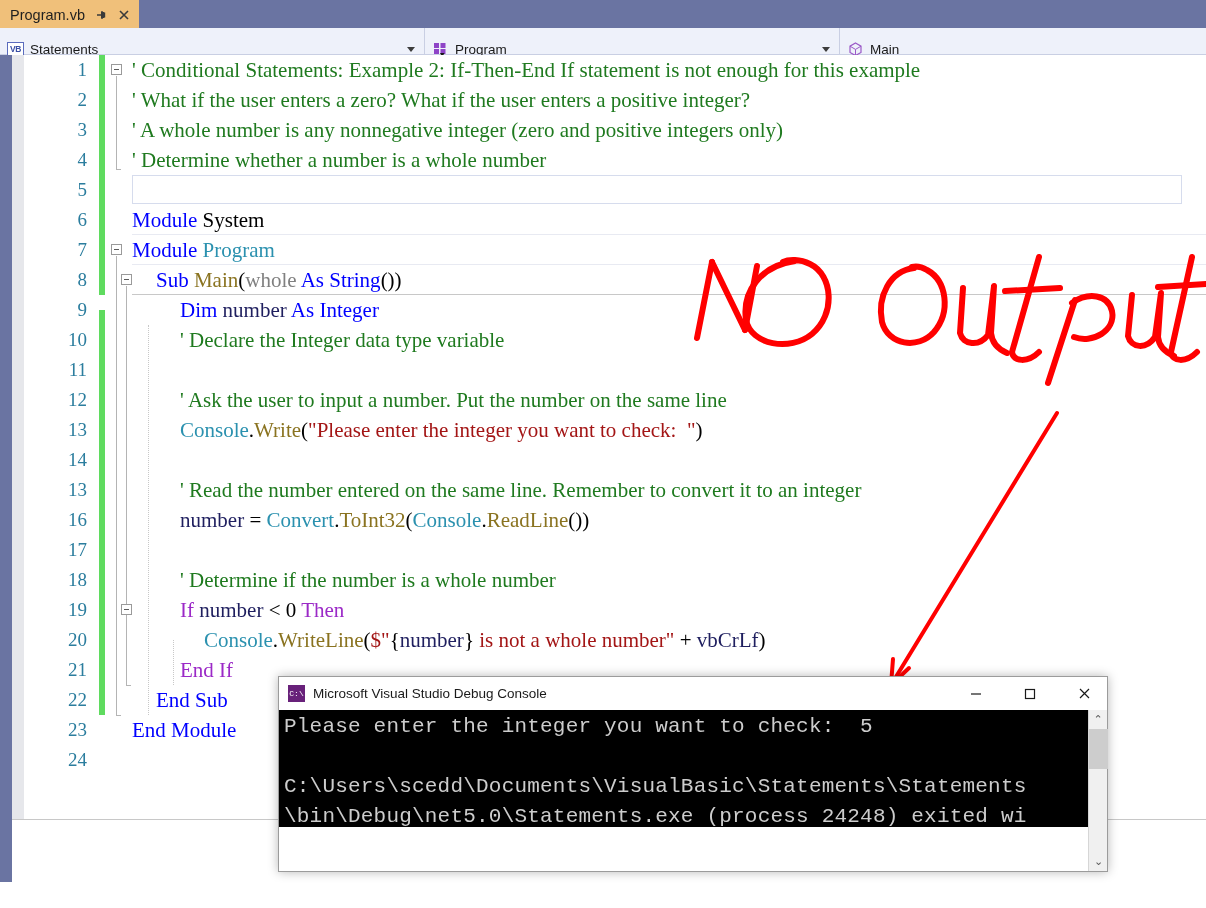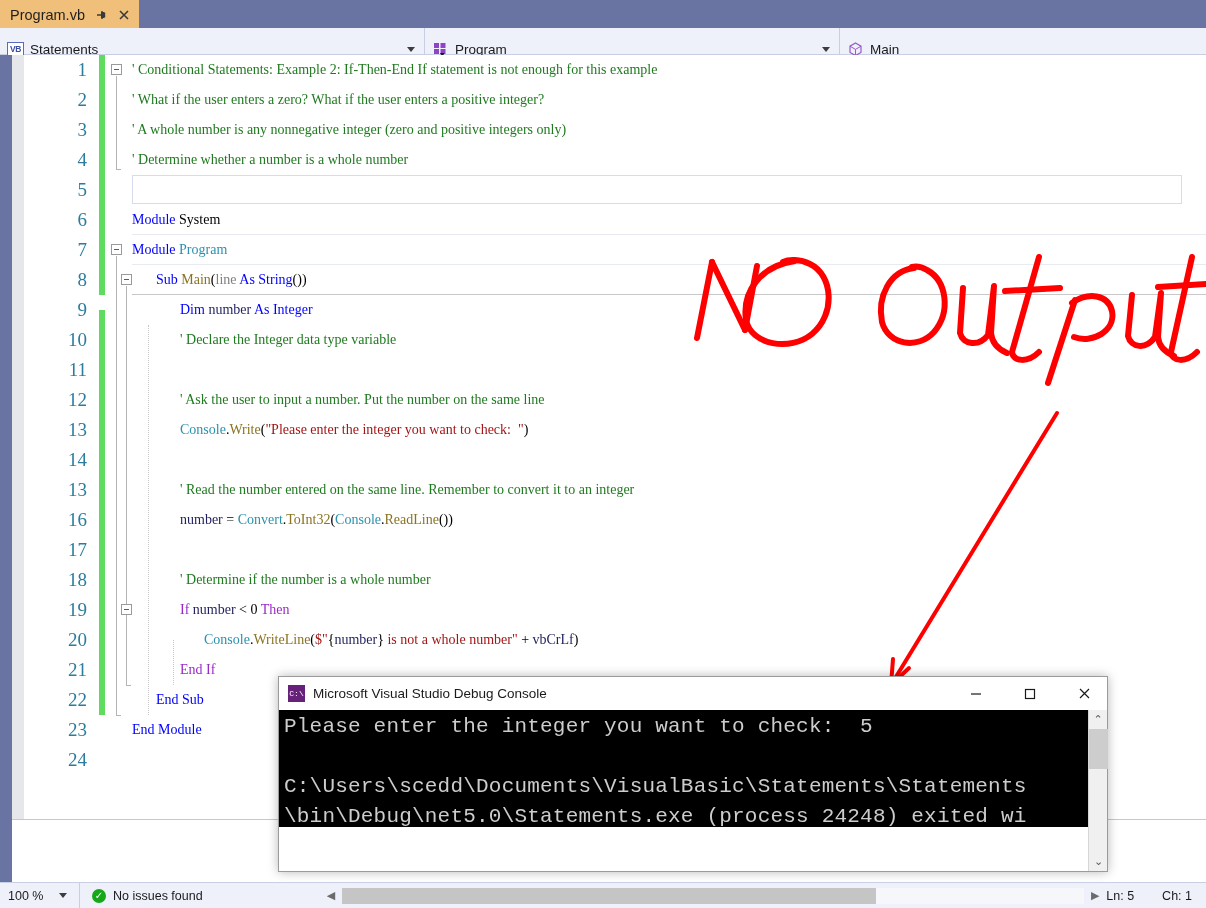--- a/index.html
+++ b/index.html
@@ -146,21 +146,21 @@
     position: absolute;
     width: 5px; height: 1px; background: #b4b4b4;
   }
   .ed-code {
     position: absolute; left: 132px; top: 0;
     width: 1074px; height: 827px;
   }
   .codeline {
     height: 30px; line-height: 30px;
     font-family: "Liberation Serif", serif;
-    font-size: 14px;
+    font-size: 21px;
     color: #000000;
     white-space: pre;
   }
   .curline {
     position: absolute;
     left: 132px; width: 1050px; height: 29px;
     border: 1px solid #d6dced;
     background: #ffffff;
   }
   .indentguide {
@@ -427,21 +427,21 @@
     <div class="hrsep" style="left:132px; top:239px; width:1074px;"></div>
 
     <div class="ed-code" id="codelines">
         <div class="codeline" style="padding-left: 0px;"><span class="cmt">' Conditional Statements: Example 2: If-Then-End If statement is not enough for this example</span></div>
         <div class="codeline" style="padding-left: 0px;"><span class="cmt">' What if the user enters a zero? What if the user enters a positive integer?</span></div>
         <div class="codeline" style="padding-left: 0px;"><span class="cmt">' A whole number is any nonnegative integer (zero and positive integers only)</span></div>
         <div class="codeline" style="padding-left: 0px;"><span class="cmt">' Determine whether a number is a whole number</span></div>
         <div class="codeline" style="padding-left: 0px;">&nbsp;</div>
         <div class="codeline" style="padding-left: 0px;"><span class="kw">Module </span><span class="op">System</span></div>
         <div class="codeline" style="padding-left: 0px;"><span class="kw">Module </span><span class="typ">Program</span></div>
-        <div class="codeline" style="padding-left: 24px;"><span class="kw">Sub </span><span class="mth">Main</span><span class="op">(</span><span class="prm">line</span><span class="op"> </span><span class="kw">As String</span><span class="op">())</span></div>
+        <div class="codeline" style="padding-left: 24px;"><span class="kw">Sub </span><span class="mth">Main</span><span class="op">(</span><span class="prm">whole</span><span class="op"> </span><span class="kw">As String</span><span class="op">())</span></div>
         <div class="codeline" style="padding-left: 48px;"><span class="kw">Dim </span><span class="idt">number</span><span class="op"> </span><span class="kw">As Integer</span></div>
         <div class="codeline" style="padding-left: 48px;"><span class="cmt">' Declare the Integer data type variable</span></div>
         <div class="codeline" style="padding-left: 48px;">&nbsp;</div>
         <div class="codeline" style="padding-left: 48px;"><span class="cmt">' Ask the user to input a number. Put the number on the same line</span></div>
         <div class="codeline" style="padding-left: 48px;"><span class="typ">Console</span><span class="op">.</span><span class="mth">Write</span><span class="op">(</span><span class="str">"Please enter the integer you want to check:  "</span><span class="op">)</span></div>
         <div class="codeline" style="padding-left: 48px;">&nbsp;</div>
         <div class="codeline" style="padding-left: 48px;"><span class="cmt">' Read the number entered on the same line. Remember to convert it to an integer</span></div>
         <div class="codeline" style="padding-left: 48px;"><span class="idt">number</span><span class="op"> = </span><span class="typ">Convert</span><span class="op">.</span><span class="mth">ToInt32</span><span class="op">(</span><span class="typ">Console</span><span class="op">.</span><span class="mth">ReadLine</span><span class="op">())</span></div>
         <div class="codeline" style="padding-left: 48px;">&nbsp;</div>
         <div class="codeline" style="padding-left: 48px;"><span class="cmt">' Determine if the number is a whole number</span></div>
@@ -515,35 +515,14 @@
 \bin\Debug\net5.0\Statements.exe (process 24248) exited wi
 th code 0.</div>
     </div>
     <div class="con-scroll">
       <div class="arrow">⌃</div>
       <div class="thumb"></div>
       <div class="arrow bot">⌄</div>
     </div>
   </div>
 
-  <div class="statusbar">
-    <div class="zoombox">
-      <span>100 %</span>
-      <span class="caret"></span>
-    </div>
-    <div class="issues">
-      <span class="okcircle">✓</span>
-      <span>No issues found</span>
-    </div>
-    <div class="hscroll">
-      <span class="hs-arrow">◀</span>
-      <span class="hs-track">
-        <span class="hs-thumb" style="left:0; width:72%;"></span>
-      </span>
-      <span class="hs-arrow">▶</span>
-    </div>
-    <div class="lnch">
-      <span>Ln: 5</span>
-      <span>Ch: 1</span>
-    </div>
-  </div>
 
 </div>
 
 </body></html>

